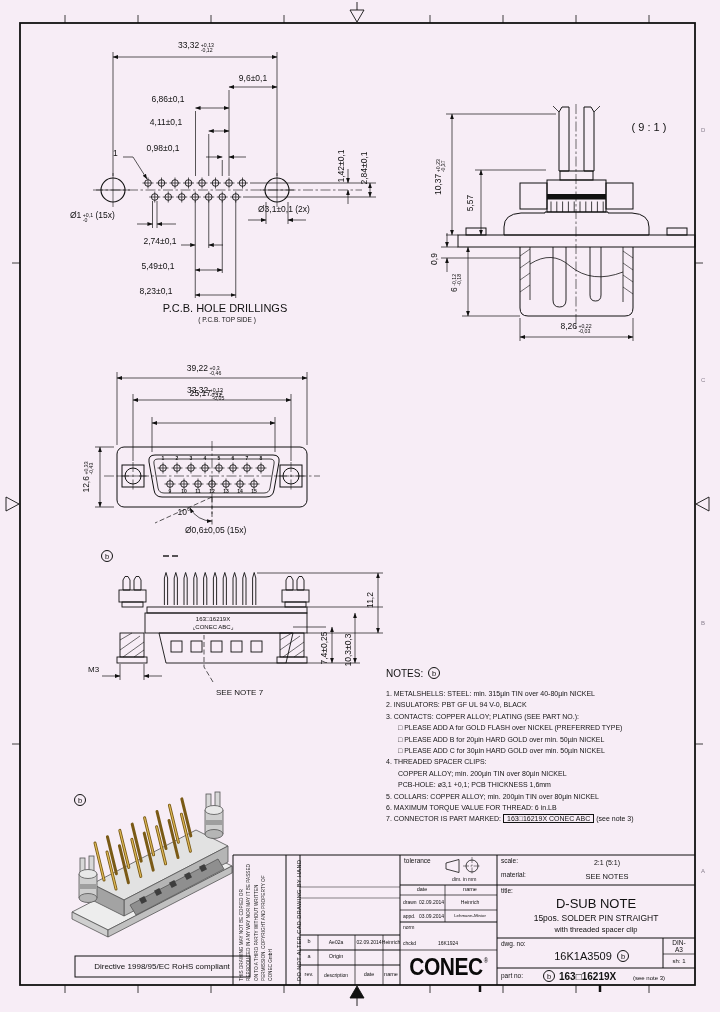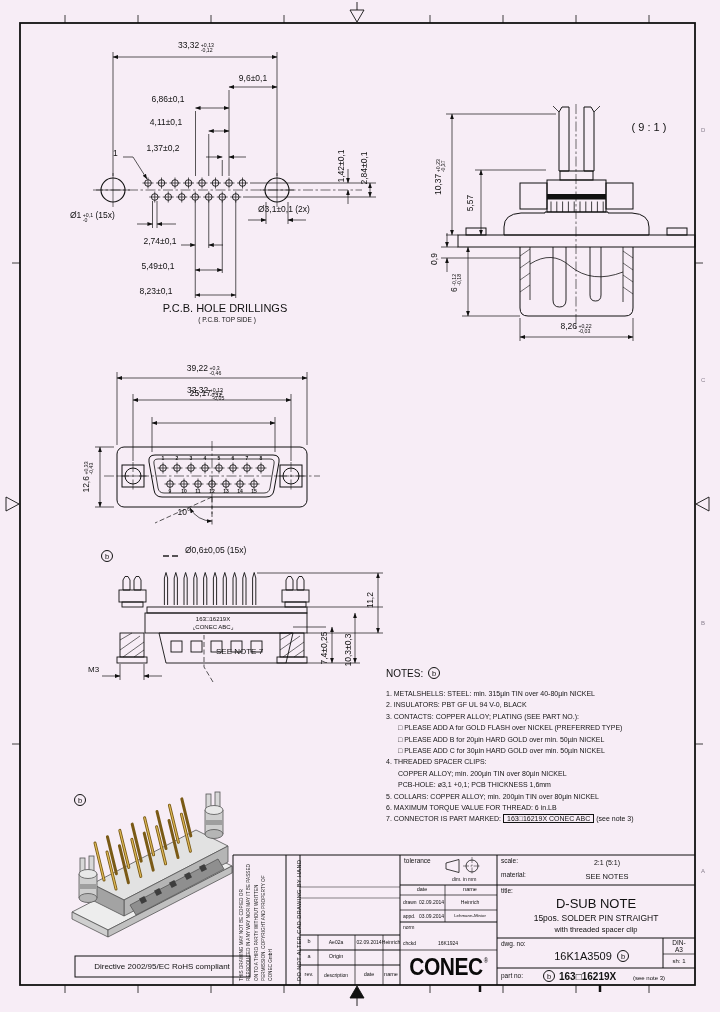--- a/index.html
+++ b/index.html
@@ -409,21 +409,21 @@
   </g>
 </svg>
 
 <div class="lbl ctr" style="left:196px;top:47px"><span>33,32</span><span class="tol">
         <em>+0,13</em>
         <em>-0,12</em>
       </span></div>
 <div class="lbl ctr" style="left:253px;top:78px">9,6±0,1</div>
 <div class="lbl ctr" style="left:168px;top:99px">6,86±0,1</div>
 <div class="lbl ctr" style="left:166px;top:122px">4,11±0,1</div>
-<div class="lbl ctr" style="left:163px;top:148px">1,37±0,2</div>
+<div class="lbl ctr" style="left:163px;top:148px">0,98±0,1</div>
 <div class="lbl" style="left:113px;top:149px">1</div>
 <div class="lbl rot" style="left:341px;top:166px">1,42±0,1</div>
 <div class="lbl rot" style="left:364px;top:168px">2,84±0,1</div>
 <div class="lbl" style="left:70px;top:211px"><span>Ø1</span><span class="tol">
         <em>+0,1</em>
         <em>-0</em>
       </span><span> (15x)</span></div>
 <div class="lbl" style="left:258px;top:205px">Ø3,1±0,1 (2x)</div>
 <div class="lbl ctr" style="left:160px;top:241px">2,74±0,1</div>
 <div class="lbl ctr" style="left:158px;top:266px">5,49±0,1</div>
@@ -457,42 +457,42 @@
       </span></div>
 <div class="lbl ctr" style="left:207px;top:395px"><span>25,17</span><span class="tol">
         <em>+0,2</em>
         <em>-0,05</em>
       </span></div>
 <div class="lbl rot" style="left:88px;top:477px"><span>12,6</span><span class="tol">
         <em>+0,33</em>
         <em>-0,43</em>
       </span></div>
 <div class="lbl ctr" style="left:184px;top:512px">10°</div>
-<div class="lbl" style="left:185px;top:546px">Ø0,6±0,05 (15x)</div>
+<div class="lbl" style="left:185px;top:526px">Ø0,6±0,05 (15x)</div>
 <span class="bal balabs" style="left:101px;top:550px">b</span>
 <span class="pinnum" style="left:163px;top:455px">1</span>
 <span class="pinnum" style="left:177px;top:455px">2</span>
 <span class="pinnum" style="left:191px;top:455px">3</span>
 <span class="pinnum" style="left:205px;top:455px">4</span>
 <span class="pinnum" style="left:219px;top:455px">5</span>
 <span class="pinnum" style="left:233px;top:455px">6</span>
 <span class="pinnum" style="left:247px;top:455px">7</span>
 <span class="pinnum" style="left:261px;top:455px">8</span>
 <span class="pinnum" style="left:170px;top:488px">9</span>
 <span class="pinnum" style="left:184px;top:488px">10</span>
 <span class="pinnum" style="left:198px;top:488px">11</span>
 <span class="pinnum" style="left:212px;top:488px">12</span>
 <span class="pinnum" style="left:226px;top:488px">13</span>
 <span class="pinnum" style="left:240px;top:488px">14</span>
 <span class="pinnum" style="left:254px;top:488px">15</span>
 
 <div class="lbl ctr s6" style="left:213px;top:619px">163□16219X</div>
 <div class="lbl ctr s6" style="left:213px;top:627px">⌞CONEC ABC⌟</div>
 <div class="lbl s8" style="left:88px;top:666px">M3</div>
-<div class="lbl s8" style="left:216px;top:648px">SEE NOTE 7</div>
+<div class="lbl s8" style="left:216px;top:689px">SEE NOTE 7</div>
 <div class="lbl rot" style="left:324px;top:648px">7,4±0,25</div>
 <div class="lbl rot" style="left:348px;top:650px">10,3±0,3</div>
 <div class="lbl rot" style="left:370px;top:600px">11,2</div>
 
 <span class="bal balabs" style="left:74px;top:794px">b</span>
 
 <div class="lbl s10" style="left:386px;top:669px">NOTES:</div>
 <span class="bal balabs" style="left:428px;top:667px">b</span>
 <div class="note" style="left:386px;top:690px">1. METALSHELLS: STEEL: min. 315µin TIN over 40-80µin NICKEL</div>
 <div class="note" style="left:386px;top:701px">2. INSULATORS: PBT GF UL 94 V-0, BLACK</div>
@@ -500,21 +500,21 @@
 <div class="note" style="left:398px;top:724px">□ PLEASE ADD A for GOLD FLASH over NICKEL (PREFERRED TYPE)</div>
 <div class="note" style="left:398px;top:736px">□ PLEASE ADD B for 20µin HARD GOLD over min. 50µin NICKEL</div>
 <div class="note" style="left:398px;top:747px">□ PLEASE ADD C for 30µin HARD GOLD over min. 50µin NICKEL</div>
 <div class="note" style="left:386px;top:758px">4. THREADED SPACER CLIPS:</div>
 <div class="note" style="left:398px;top:770px">COPPER ALLOY; min. 200µin TIN over 80µin NICKEL</div>
 <div class="note" style="left:398px;top:781px">PCB-HOLE: ø3,1 +0,1; PCB THICKNESS 1,6mm</div>
 <div class="note" style="left:386px;top:793px">5. COLLARS: COPPER ALLOY; min. 200µin TIN over 80µin NICKEL</div>
 <div class="note" style="left:386px;top:804px">6. MAXIMUM TORQUE VALUE FOR THREAD: 6 in.LB</div>
 <div class="note" style="left:386px;top:815px"><span>7. CONNECTOR IS PART MARKED:</span><span class="mark-box">163□16219X  CONEC  ABC</span> <span>(see note 3)</span></div>
 
-<div class="lbl ctr s8" style="left:162px;top:967px">Directive 2002/95/EC RoHS compliant</div>
+<div class="lbl ctr s8" style="left:162px;top:967px">Directive 1998/95/EC RoHS compliant</div>
 
 <div class="vertstrip" style="left:238px;top:981px;width:122px">THIS DRAWING MAY NOT BE COPIED OR REPRODUCED IN ANY WAY NOR MAY IT BE PASSED ON TO A THIRD PARTY WITHOUT WRITTEN PERMISSION. COPYRIGHT AND PROPERTY OF CONEC GmbH</div>
 <div class="vertstrip2" style="left:296px;top:981px">DO NOT ALTER CAD DRAWING BY HAND</div>
 
 <div class="lbl ctr s55" style="left:309px;top:942px">b</div>
 <div class="lbl ctr s5" style="left:336px;top:942px">Ae02a</div>
 <div class="lbl ctr s5" style="left:369px;top:942px">02.09.2014</div>
 <div class="lbl ctr s5" style="left:391px;top:942px">Heinrich</div>
 <div class="lbl ctr s55" style="left:309px;top:957px">a</div>
 <div class="lbl ctr s55" style="left:336px;top:957px">Origin</div>

